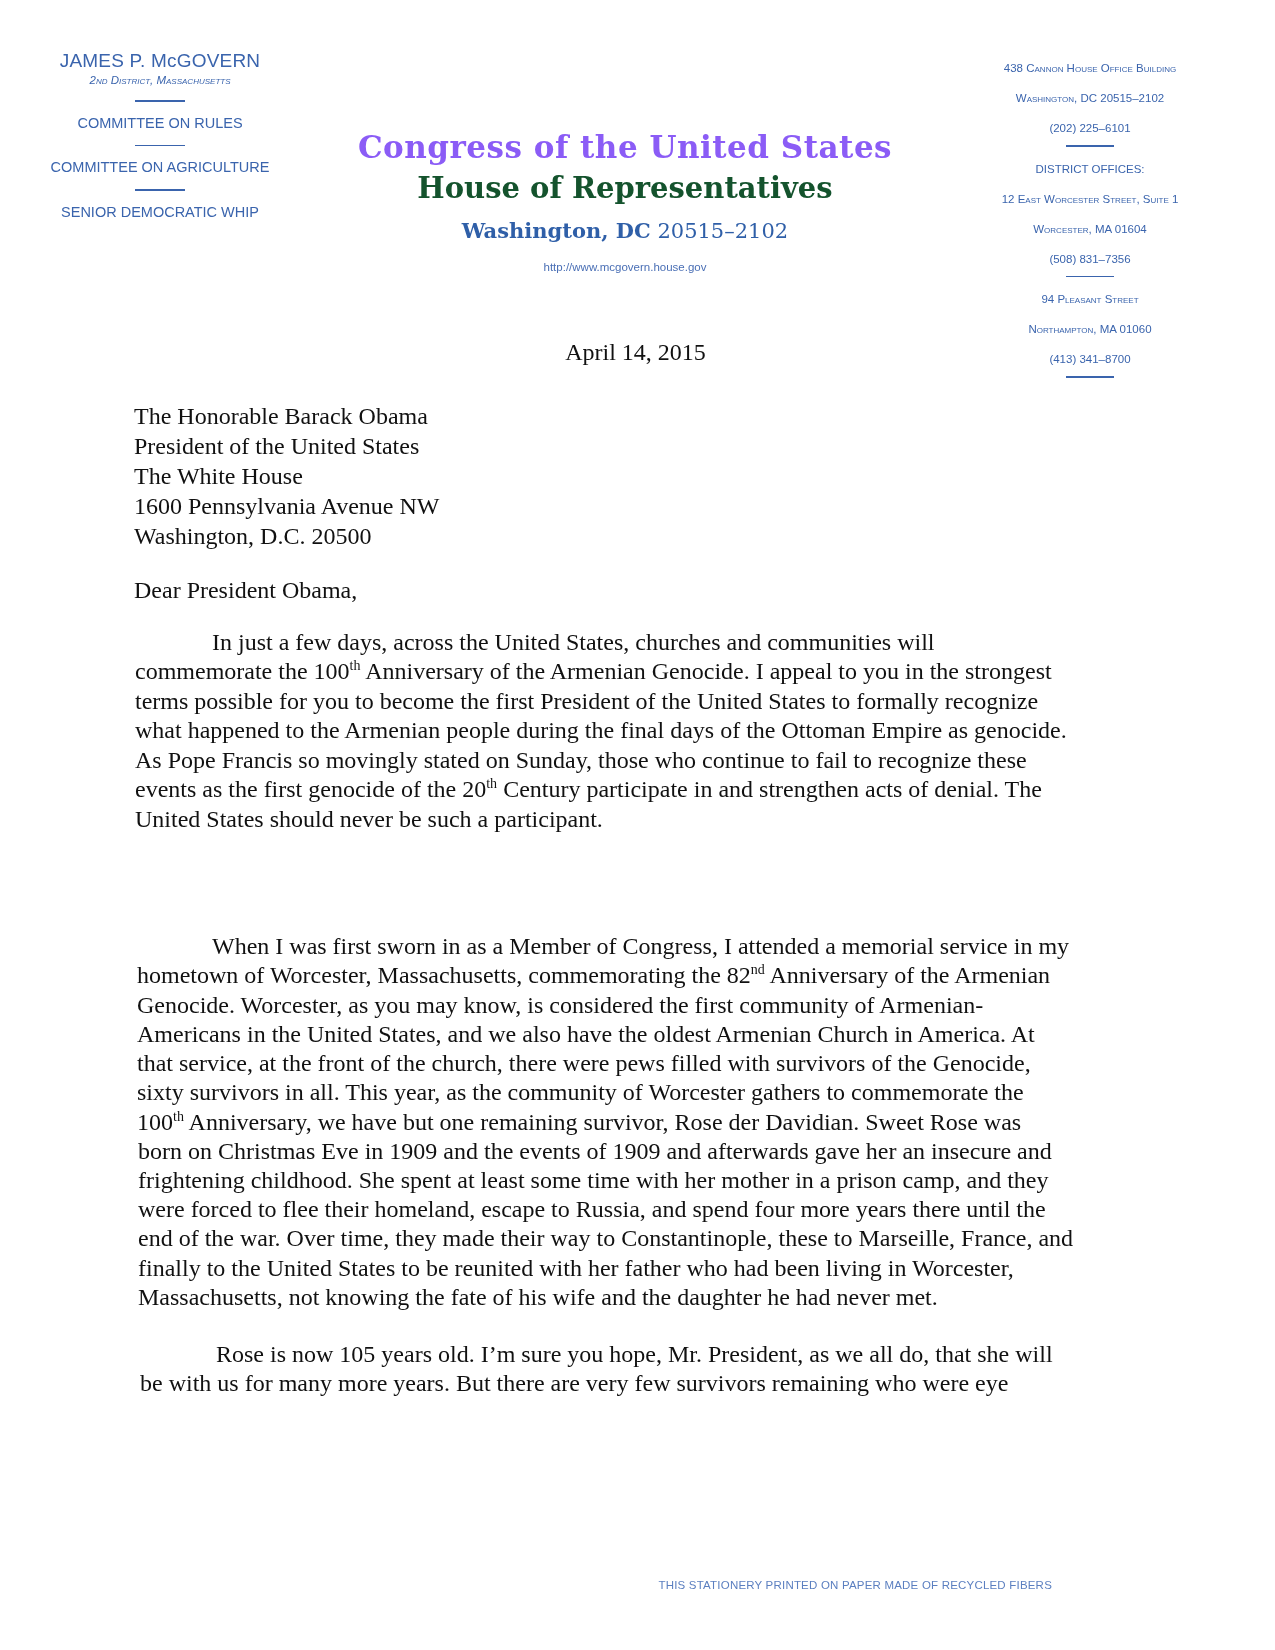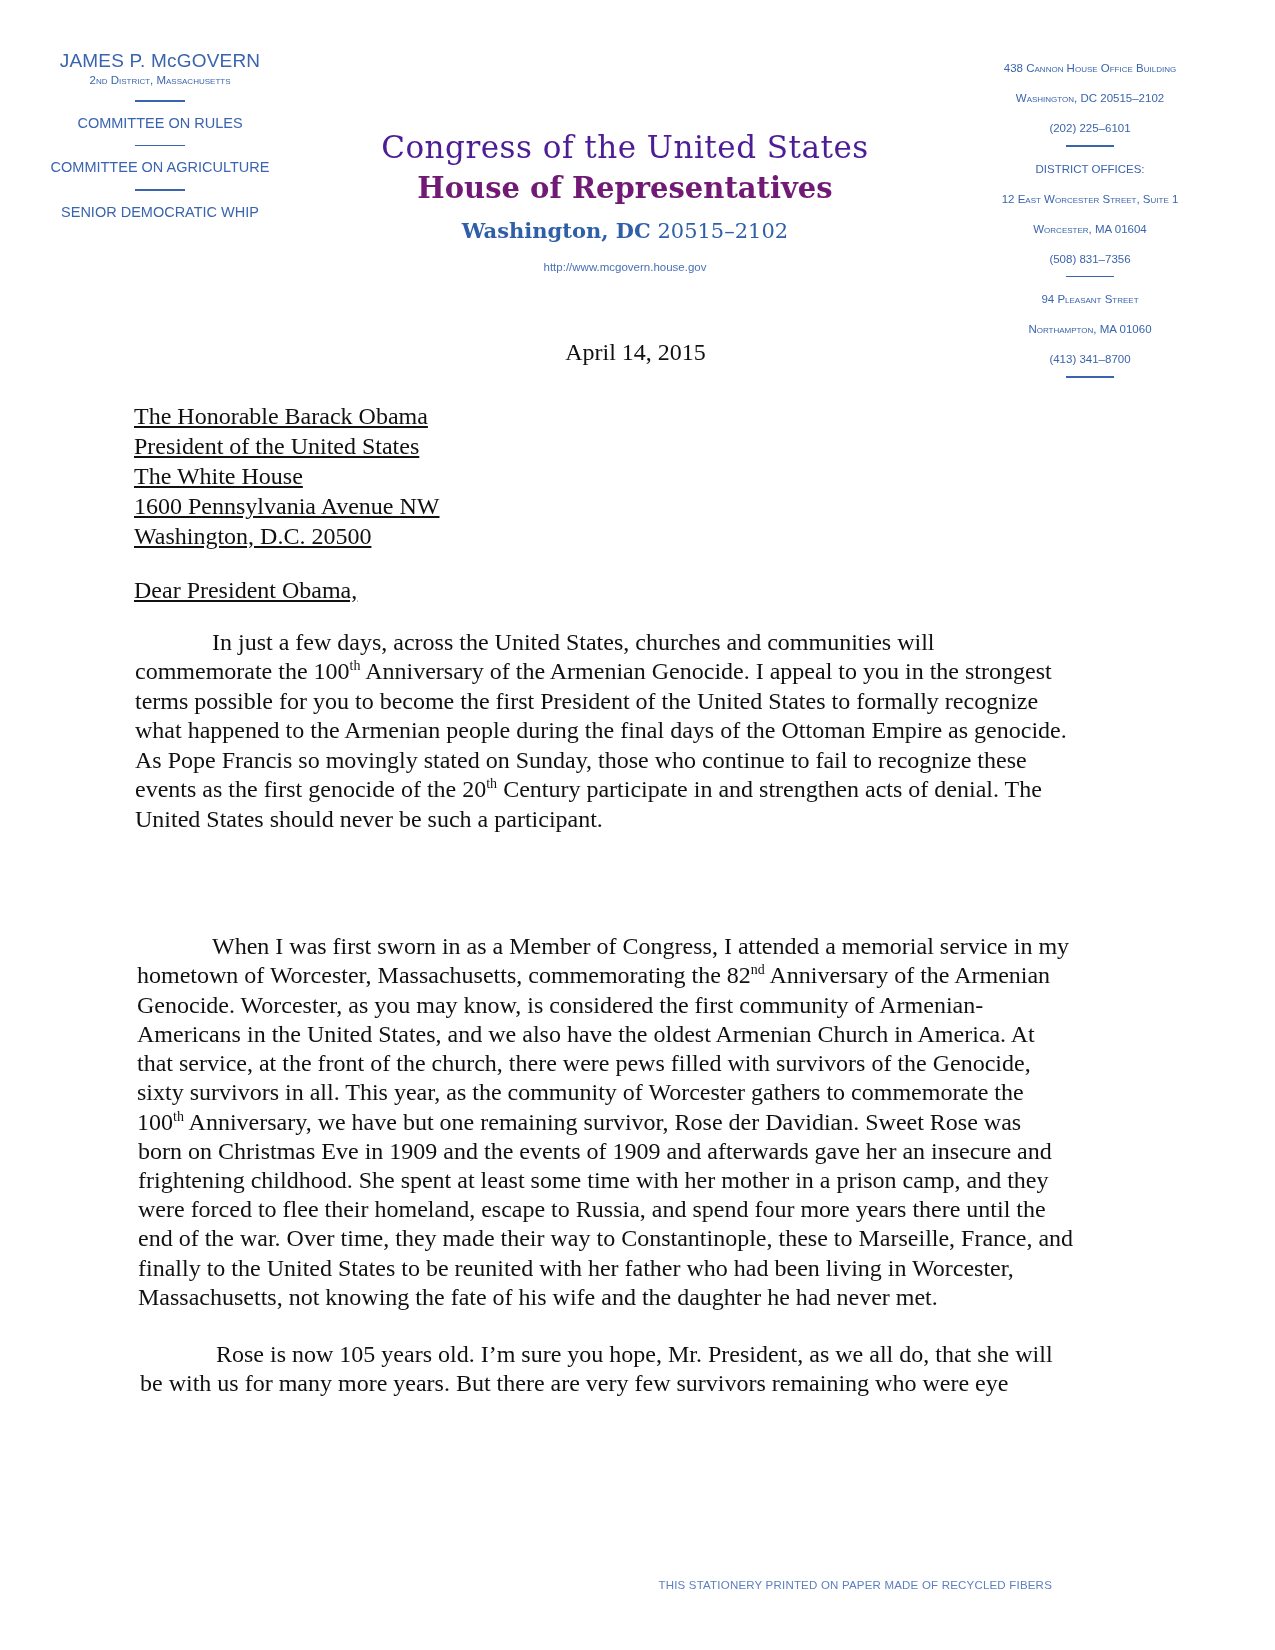--- a/index.html
+++ b/index.html
@@ -3,40 +3,40 @@
 <meta charset="utf-8">
 <style>
   html, body { margin: 0; padding: 0; background: #ffffff; }
   body { width: 1275px; height: 1650px; position: relative; overflow: hidden; }
   .page { position: absolute; left: 0; top: 0; width: 1275px; height: 1650px; background: #fff; }
 
   
   .lh { color: #3a64ad; font-family: "Liberation Sans", sans-serif; position: absolute; text-align: center; }
   .left-col { left: 40px; width: 240px; top: 50px; }
   .left-col .name { font-size: 19px; letter-spacing: 0.2px; line-height: 22px; }
-  .left-col .district { font-size: 11.5px; line-height: 14px; font-variant: small-caps; text-transform: none; margin-top: 1px; }
+  .left-col .district { font-size: 11.5px; line-height: 14px; font-variant: small-caps; text-transform: none; margin-top: 1px; font-style: italic; }
   .left-col .rule { width: 50px; height: 1.5px; background: #3a64ad; margin: 13px auto 13px; }
   .left-col .item { font-size: 14.5px; line-height: 17px; }
 
   .center-col { left: 330px; width: 590px; top: 126px; }
-  .bl1 { font-family: "DejaVu Serif", serif; font-weight: normal; font-size: 31px; line-height: 42px; color: #4c1d95; letter-spacing: 0.5px; }
-  .bl2 { font-family: "DejaVu Serif", serif; font-weight: bold; font-size: 29px; line-height: 40px; color: #701a75; }
+  .bl1 { font-family: "DejaVu Serif", serif; font-weight: bold; font-size: 31px; line-height: 42px; color: #8b5cf6; letter-spacing: 0.5px; }
+  .bl2 { font-family: "DejaVu Serif", serif; font-weight: bold; font-size: 29px; line-height: 40px; color: #14532d; }
   .bl3 { font-family: "DejaVu Serif", serif; font-size: 21px; line-height: 34px; color: #2f5fa8; margin-top: 6px; }
   .bl3 .bl3-bold { font-weight: bold; }
   .url { font-size: 11.5px; color: #4a6fb5; margin-top: 12px; line-height: 14px; }
 
   .right-col { left: 950px; width: 280px; top: 46px; }
   .right-col .ln { font-size: 11.5px; line-height: 15px; font-variant: small-caps; margin-top: 15px; }
   .right-col .rule { width: 48px; height: 1.5px; background: #3a64ad; margin: 9px auto 9px; }
 
   
   .txt { position: absolute; font-family: "Liberation Serif", serif; font-size: 24px; color: #111; white-space: nowrap; line-height: 28px; }
   .date { left: 0; width: 1275px; text-align: center; top: 338px; padding-left: 8px; }
   .date span { position: relative; left: -10px; }
-  .addr { left: 134px; text-decoration: underline; }
+  .addr { left: 134px; }
   sup { font-size: 14px; line-height: 0; vertical-align: 9px; }
 
   .footer { position: absolute; top: 1579px; left: 0; width: 1024px; text-align: right; font-family: "Liberation Sans", sans-serif; font-size: 11.5px; color: #5b7fc0; letter-spacing: 0.2px; margin-left: 28px; }
 </style>
 </head>
 <body>
 
 <div class="page">
 
   <div class="lh left-col">

